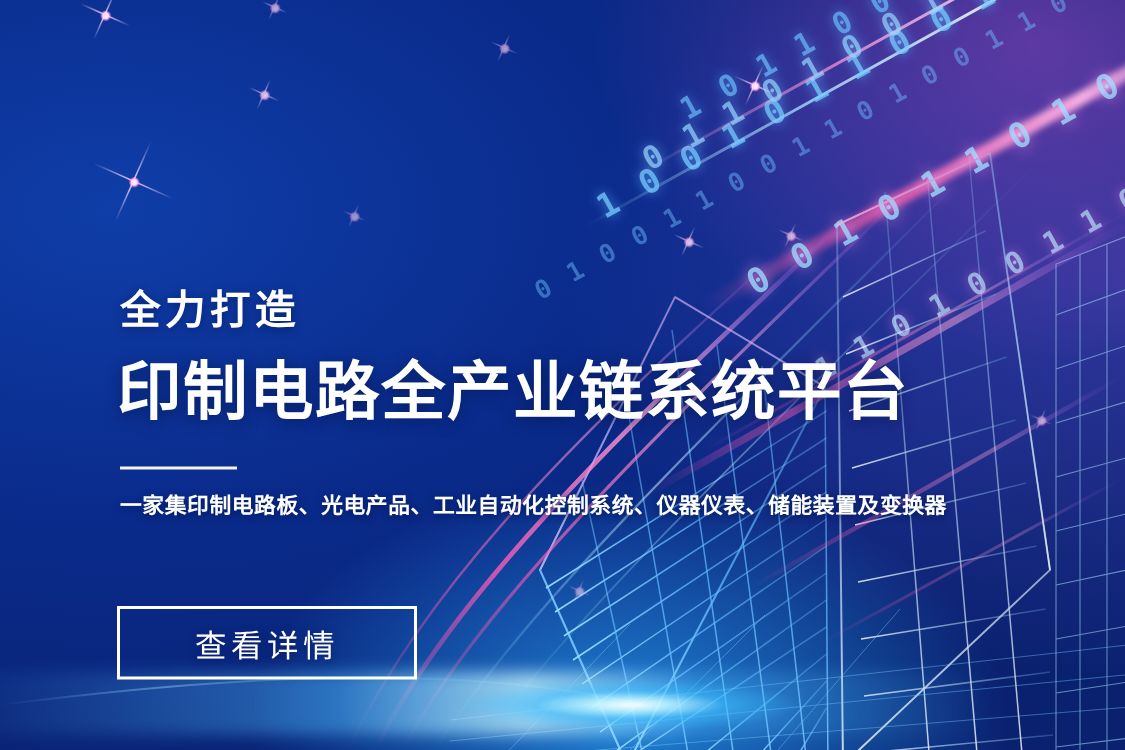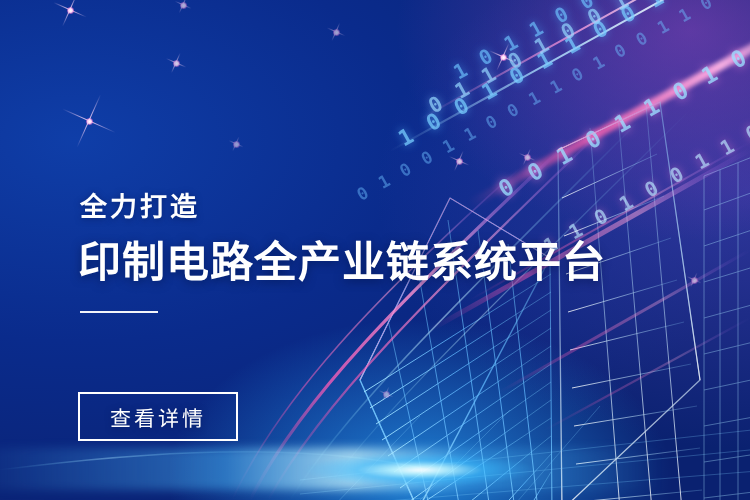--- a/index.html
+++ b/index.html
@@ -108,22 +108,22 @@
   .desc {
     position:absolute; top:326px; left:0;
     width:500px;
     font-size:14.5px; font-weight:600; color:#ffffff;
     line-height:25px; letter-spacing:.4px;
     text-shadow:0 1px 5px rgba(0,20,80,.75);
   }
   .desc div { white-space:nowrap; }
 
   .cta {
-    position:absolute; top:392px; left:-2px;
-    width:160px; height:49px;
+    position:absolute; top:404px; left:-2px;
+    width:200px; height:49px;
     border:2px solid #ffffff;
     background:transparent;
     color:#ffffff;
     font-size:21px; font-weight:400; letter-spacing:3px;
     font-family:"Liberation Sans","DejaVu Sans",sans-serif;
     cursor:pointer;
     display:flex; align-items:center; justify-content:center;
     text-shadow:0 1px 6px rgba(0,20,80,.5);
   }
 </style>
@@ -321,18 +321,19 @@
 
   <div class="content">
 
     <div class="eyebrow">全力打造</div>
 
     <h1 class="headline">印制电路全产业链系统平台</h1>
 
     <div class="divider"></div>
 
     <div class="desc">
+      <div>一家集印制电路板、光电产品、工业自动化控制系统、仪器仪表、储能装置及变换器</div>
     </div>
 
     <button class="cta">查看详情</button>
   </div>
 
 </div>
 
 </body></html>

